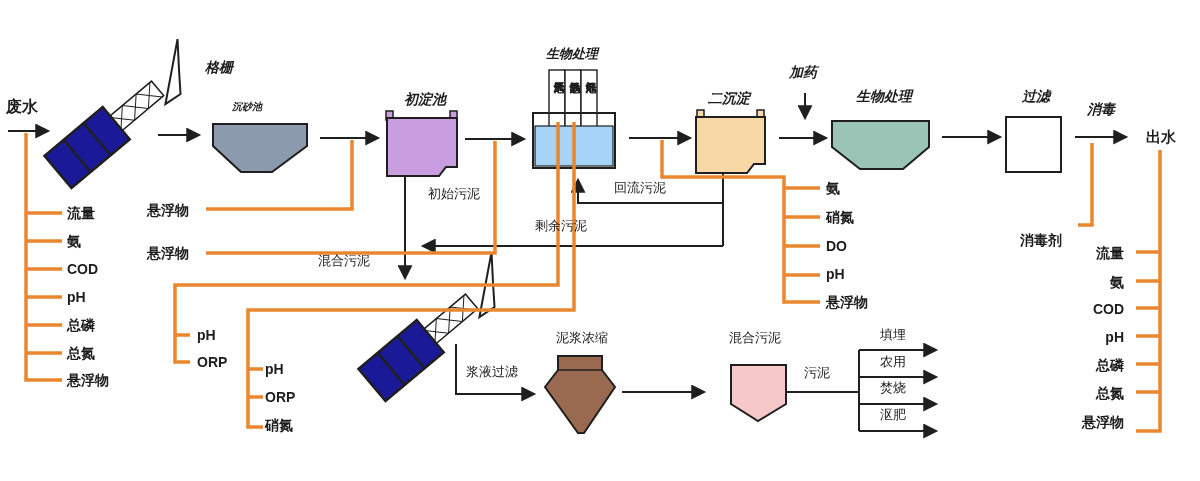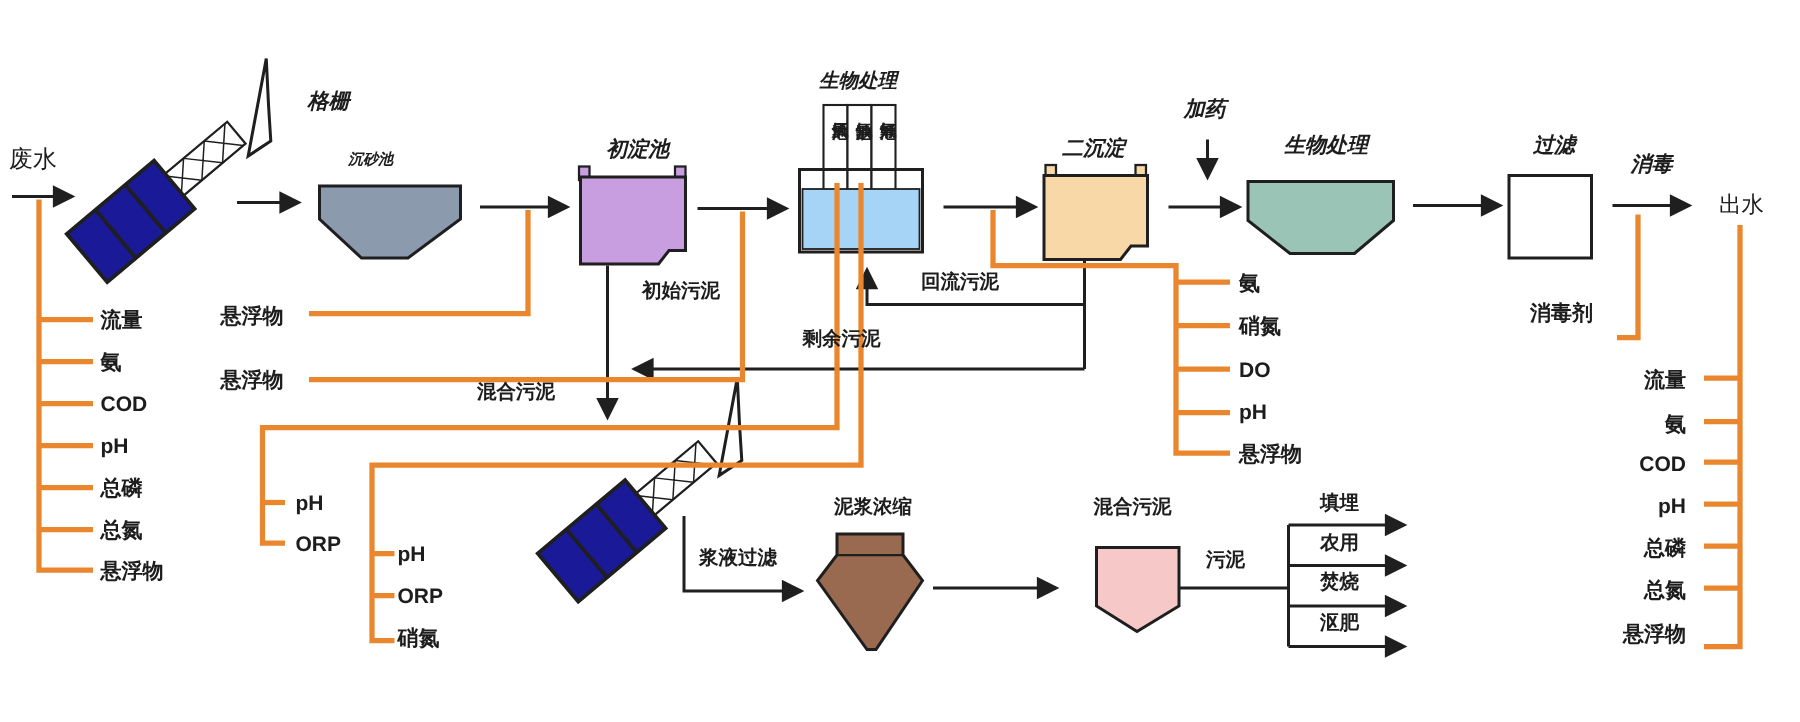--- a/index.html
+++ b/index.html
@@ -1,22 +1,22 @@
 <!DOCTYPE html>
 <html><head>
 <meta charset="utf-8">
 <style>
   html,body{margin:0;padding:0;background:#fff;}
   #stage{position:relative;width:1200px;height:481px;background:#fff;overflow:hidden;
          font-family:"Liberation Sans","DejaVu Sans",sans-serif;color:#1d1d1d;}
   #lines{position:absolute;left:0;top:0;width:1200px;height:481px;}
   .lbl{position:absolute;white-space:nowrap;font-size:14px;font-weight:600;line-height:16px;color:#1d1d1d;}
   .stage-t{font-weight:700;font-size:14px;font-style:italic;}
-  .big{font-weight:400;font-size:16px;}
-  .sl{font-weight:700;font-size:13px;}
+  .big{font-weight:700;font-size:16px;}
+  .sl{font-weight:400;font-size:13px;}
   .ra{text-align:right;width:80px;}
   .vcell{position:absolute;writing-mode:vertical-rl;text-orientation:upright;
          font-size:11px;font-weight:600;line-height:15px;height:54px;color:#1d1d1d;}
 </style>
 </head>
 <body>
 
 <div id="stage">
 
   <svg id="lines" viewBox="0 0 1200 481" xmlns="http://www.w3.org/2000/svg">
@@ -124,21 +124,21 @@
   <span class="lbl stage-t" style="left:546px;top:46px;font-size:13px">生物处理</span>
   <span class="vcell" style="left:551px;top:73px">厌氧池</span>
   <span class="vcell" style="left:567px;top:73px">缺氧池</span>
   <span class="vcell" style="left:583px;top:73px">好氧池</span>
   <span class="lbl stage-t" style="left:708px;top:90px">二沉淀</span>
   <span class="lbl stage-t" style="left:789px;top:64px">加药</span>
   <span class="lbl stage-t" style="left:856px;top:88px">生物处理</span>
   <span class="lbl stage-t" style="left:1022px;top:88px">过滤</span>
   <span class="lbl stage-t" style="left:1087px;top:101px">消毒</span>
   <span class="lbl big" style="left:1146px;top:129px;font-size:15px">出水</span>
-  <span class="lbl" style="left:1020px;top:200px">消毒剂</span>
+  <span class="lbl" style="left:1020px;top:232px">消毒剂</span>
 
   <span class="lbl sl" style="left:428px;top:186px">初始污泥</span>
   <span class="lbl sl" style="left:614px;top:180px">回流污泥</span>
   <span class="lbl sl" style="left:535px;top:218px">剩余污泥</span>
   <span class="lbl sl" style="left:318px;top:253px">混合污泥</span>
   <span class="lbl sl" style="left:466px;top:364px">浆液过滤</span>
   <span class="lbl sl" style="left:556px;top:330px">泥浆浓缩</span>
   <span class="lbl sl" style="left:729px;top:330px">混合污泥</span>
   <span class="lbl sl" style="left:804px;top:365px">污泥</span>
   <span class="lbl sl" style="left:880px;top:327px">填埋</span>

